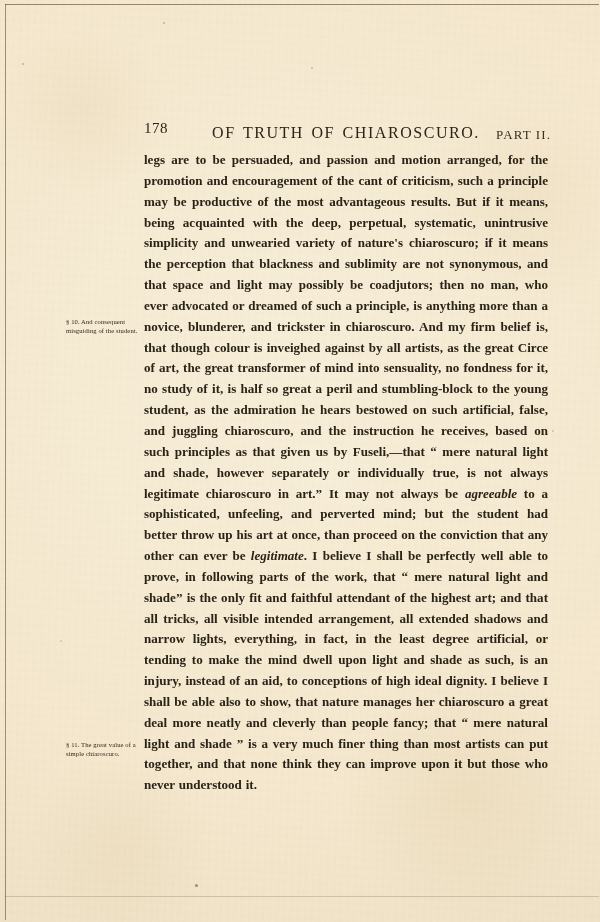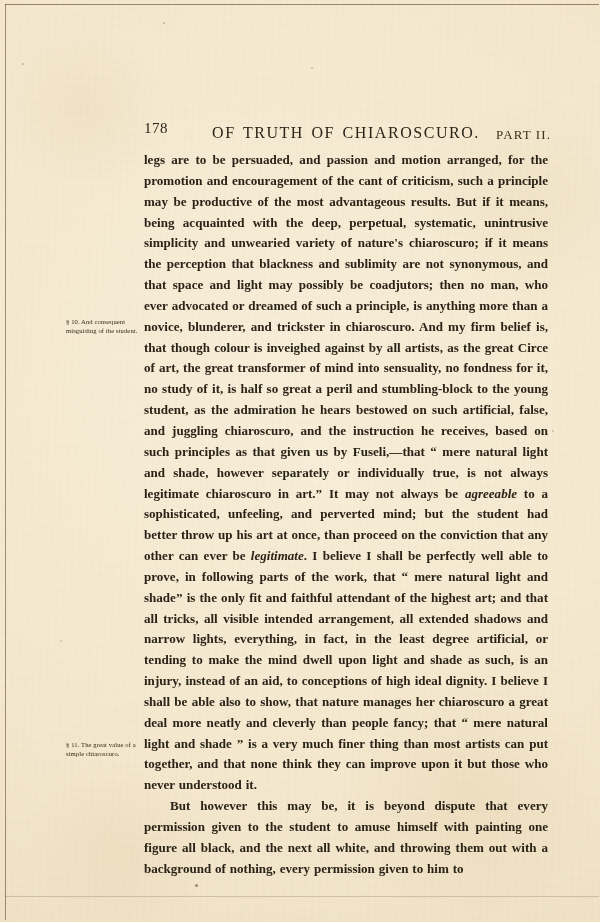--- a/index.html
+++ b/index.html
@@ -187,17 +187,16 @@
   </div>
 
   <div id="side-note-10" class="side-note inkish">§ 10. And consequent misguiding of the student.</div>
 
   <div id="side-note-11" class="side-note inkish">§ 11. The great value of a simple chiaroscuro.</div>
 
   <div id="text-column">
 
     <p class="para inkish"><span>legs are to be persuaded, and passion and motion arranged, for the promotion and encouragement of the cant of criticism, such a principle may be productive of the most advantageous results.   But if it means, being acquainted with the deep, perpetual, systematic, unintrusive simplicity and unwearied variety of nature's chiaroscuro; if it means the perception that blackness and sublimity are not synonymous, and that space and light may possibly be coadjutors; then no man, who ever advocated or dreamed of such a principle, is anything more than a novice, blunderer, and trickster in chiaroscuro.   And my firm belief is, that though colour is inveighed against by all artists, as the great Circe of art, the great transformer of mind into sensuality, no fondness for it, no study of it, is half so great a peril and stumbling-block to the young student, as the admiration he hears bestowed on such artificial, false, and juggling chiaroscuro, and the instruction he receives, based on such principles as that given us by Fuseli,—that “ mere natural light and shade, however separately or individually true, is not always legitimate chiaroscuro in art.”   It may not always be </span><em>agreeable</em><span> to a sophisticated, unfeeling, and perverted mind; but the student had better throw up his art at once, than proceed on the conviction that any other can ever be </span><em>legitimate</em><span>.   I believe I shall be perfectly well able to prove, in following parts of the work, that “ mere natural light and shade” is the only fit and faithful attendant of the highest art; and that all tricks, all visible intended arrangement, all extended shadows and narrow lights, everything, in fact, in the least degree artificial, or tending to make the mind dwell upon light and shade as such, is an injury, instead of an aid, to conceptions of high ideal dignity.   I believe I shall be able also to show, that nature manages her chiaroscuro a great deal more neatly and cleverly than people fancy; that “ mere natural light and shade ” is a very much finer thing than most artists can put together, and that none think they can improve upon it but those who never understood it.</span></p>
 
-    <p class="para indent inkish">But however this may be, it is beyond dispute that every permission given to the student to amuse himself with painting one figure all black, and the next all white, and throwing them out with a background of nothing, every permission given to him to</p>
 
   </div>
 
 </div>
 
 </body></html>

